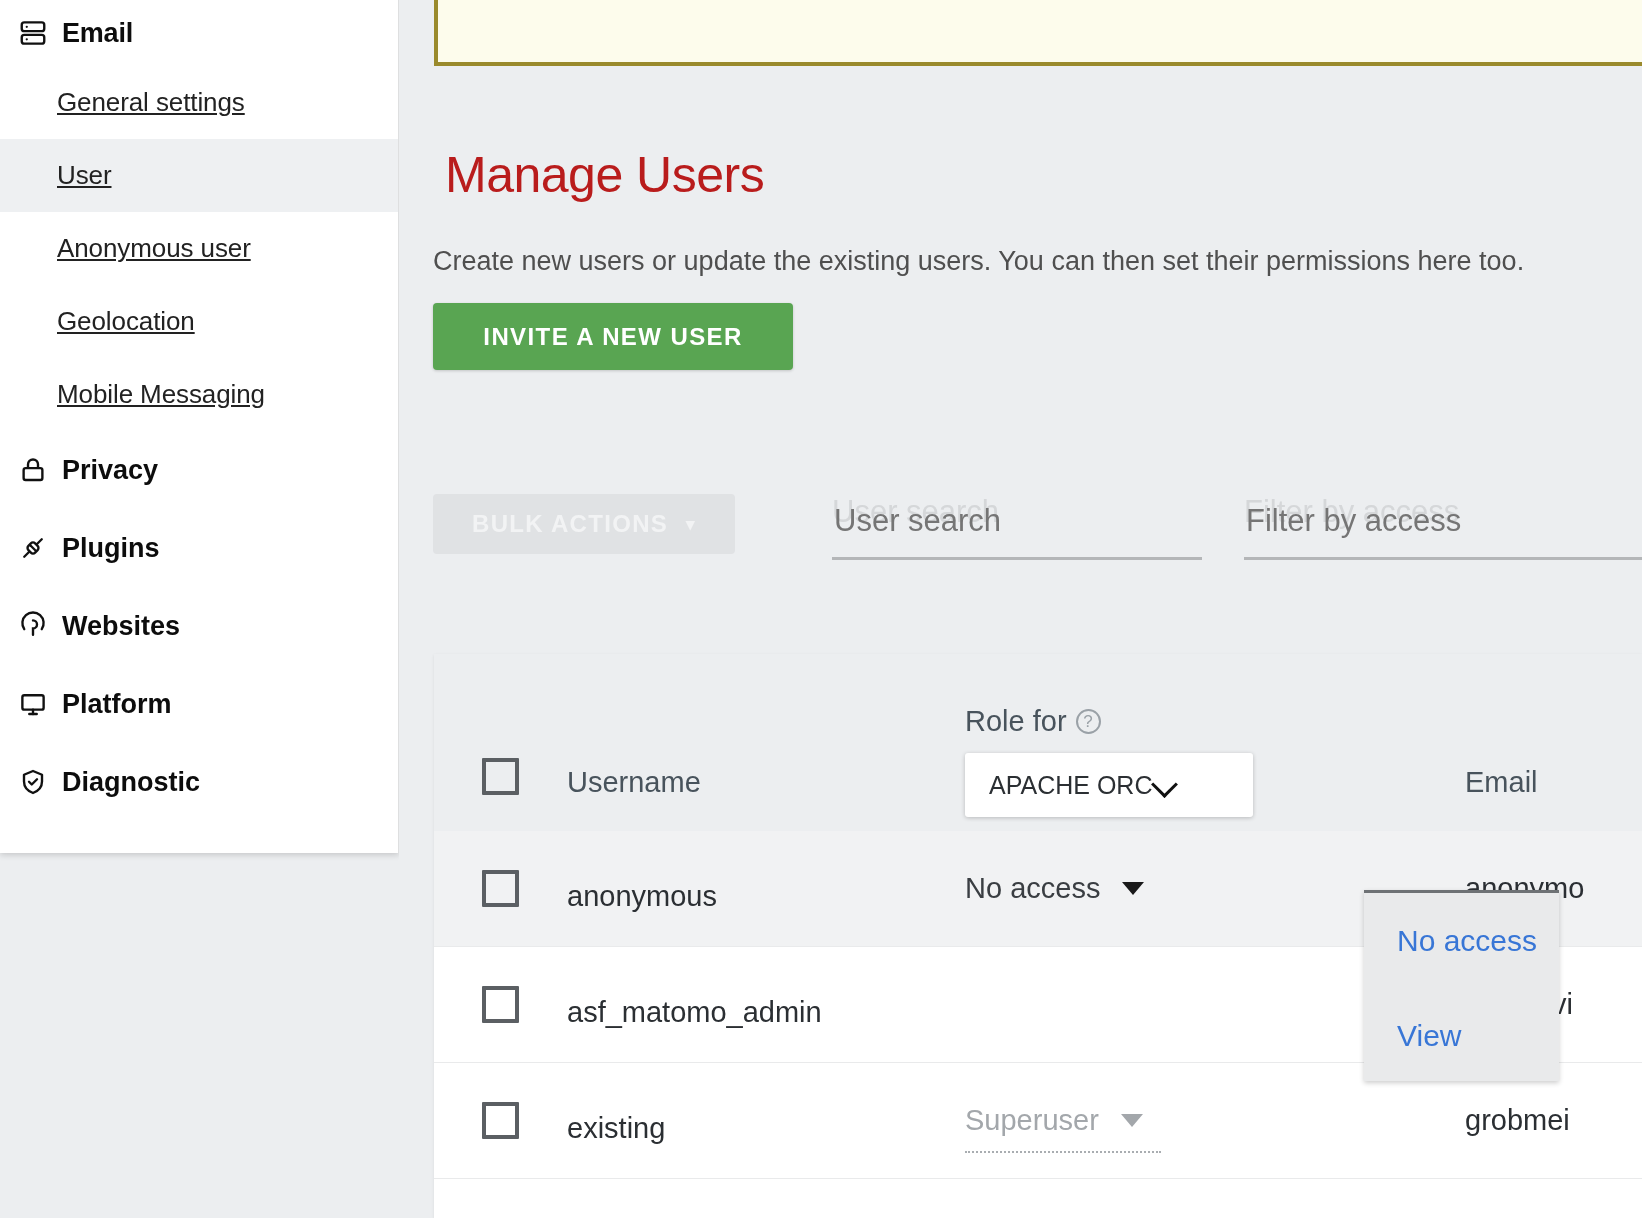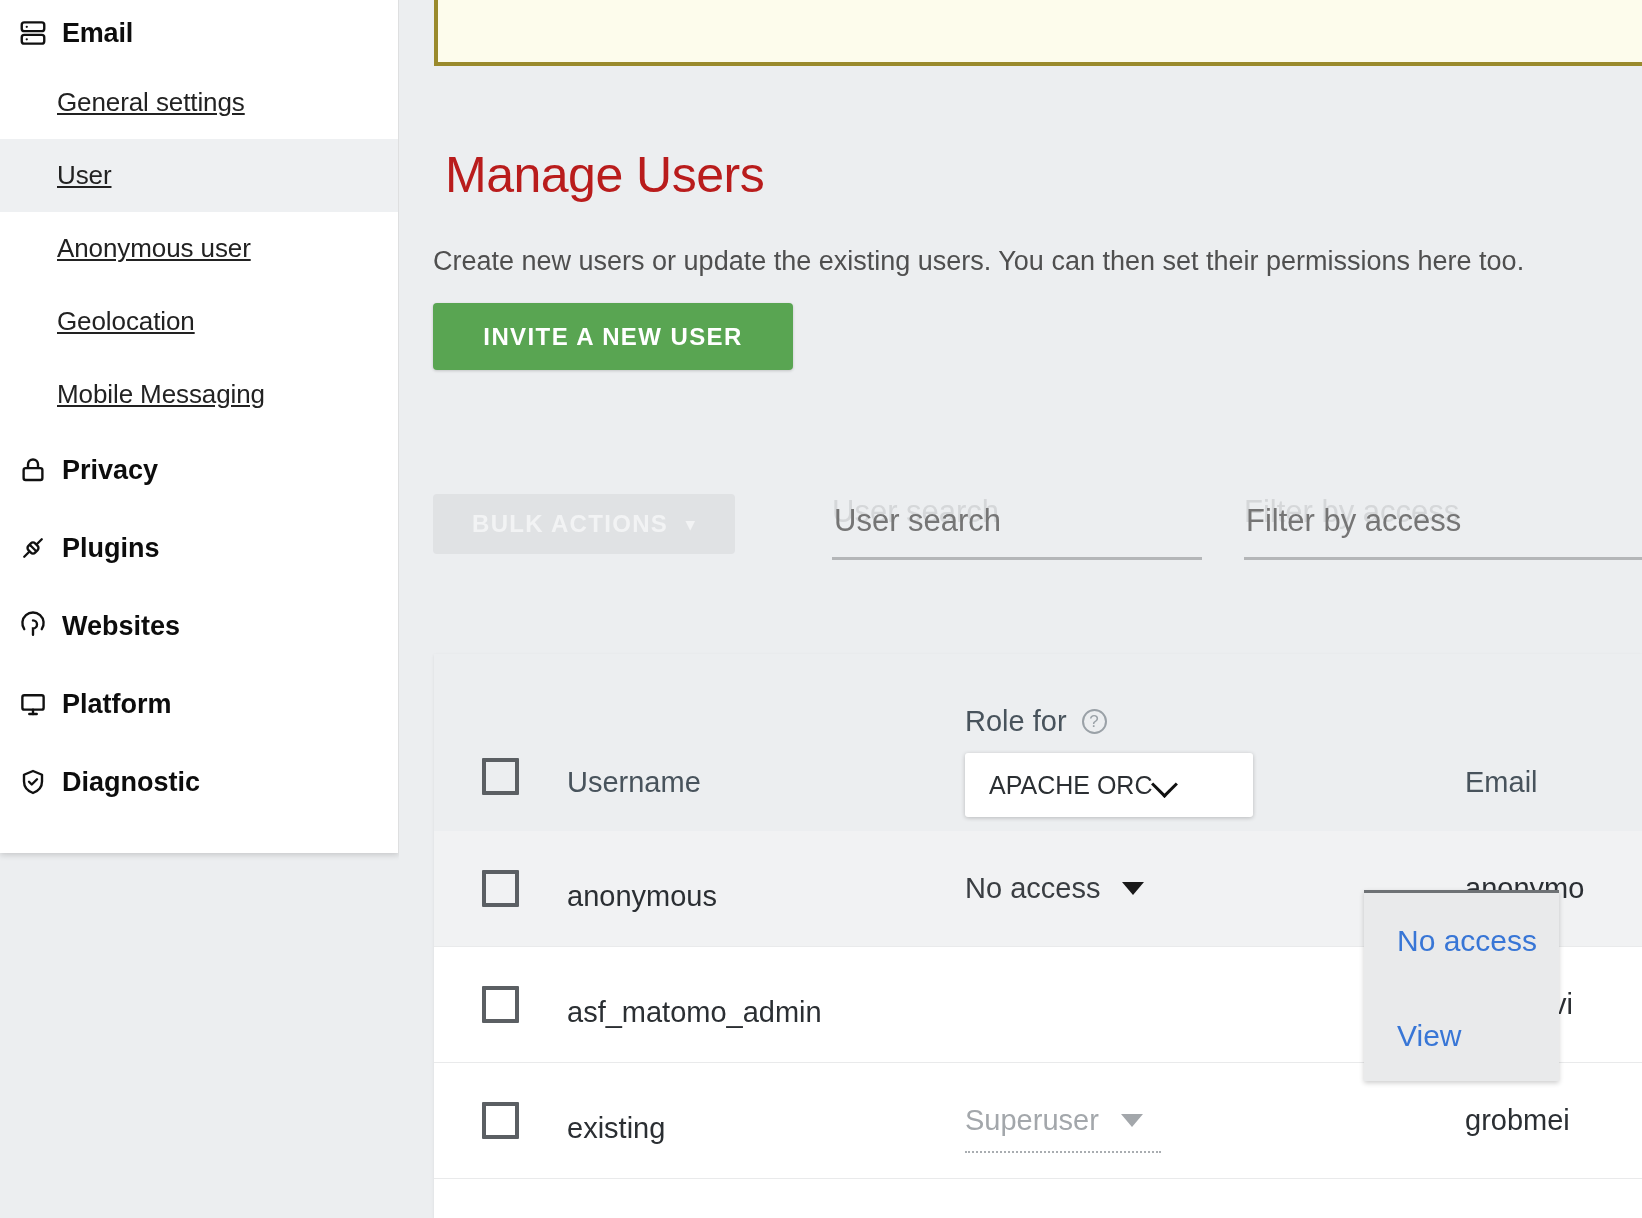--- a/index.html
+++ b/index.html
@@ -239,21 +239,21 @@
   }
   .trow.header .cell-email { padding-bottom: 32px; color: #48535c; }
 
   .role-head-label {
     position: absolute;
     left: 0; top: -126px;
     font-size: 29px;
     color: #48535c;
     display: flex;
     align-items: center;
-    gap: 15px;
+    gap: 9px;
     white-space: nowrap;
   }
   .q-icon {
     width: 25px; height: 25px;
     border: 2px solid #9aa1a7;
     border-radius: 50%;
     display: inline-flex;
     align-items: center;
     justify-content: center;
     font-size: 17px;

